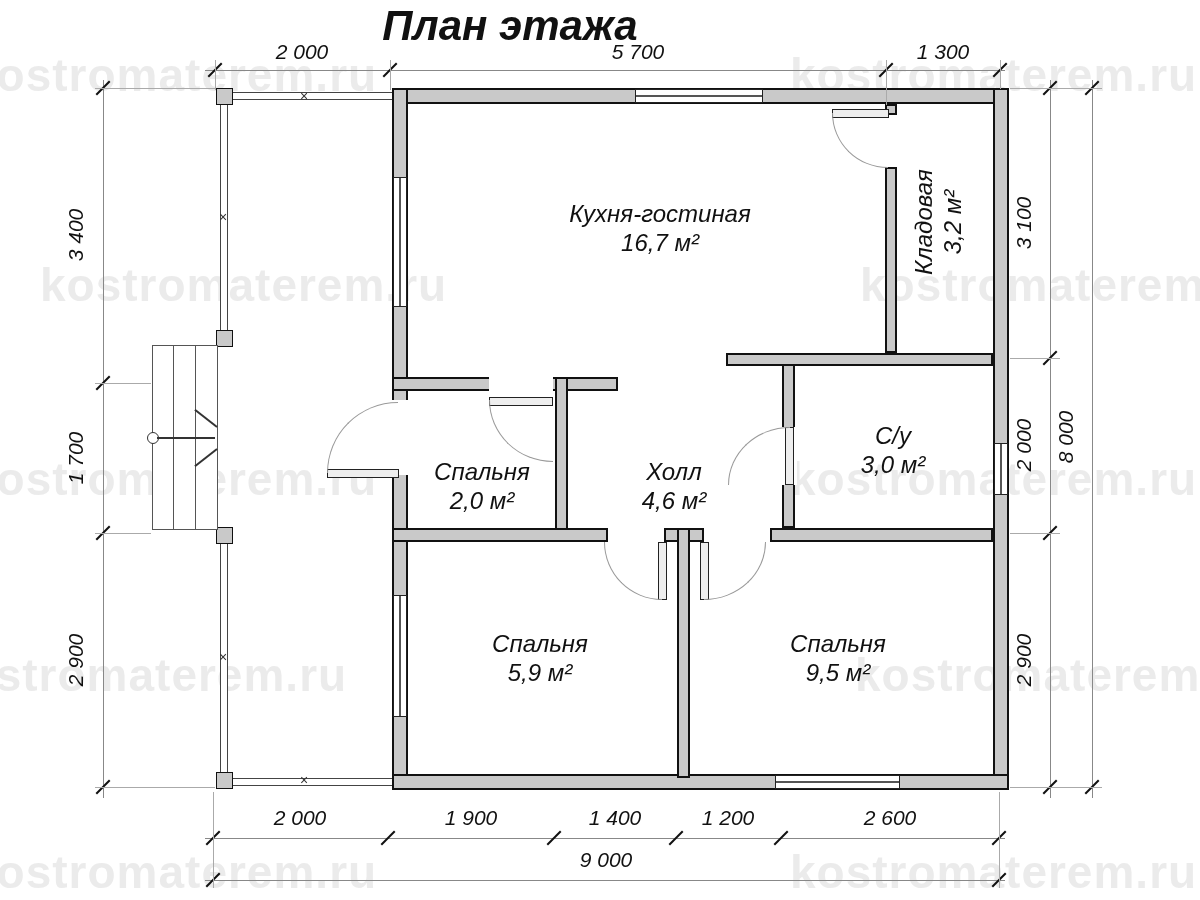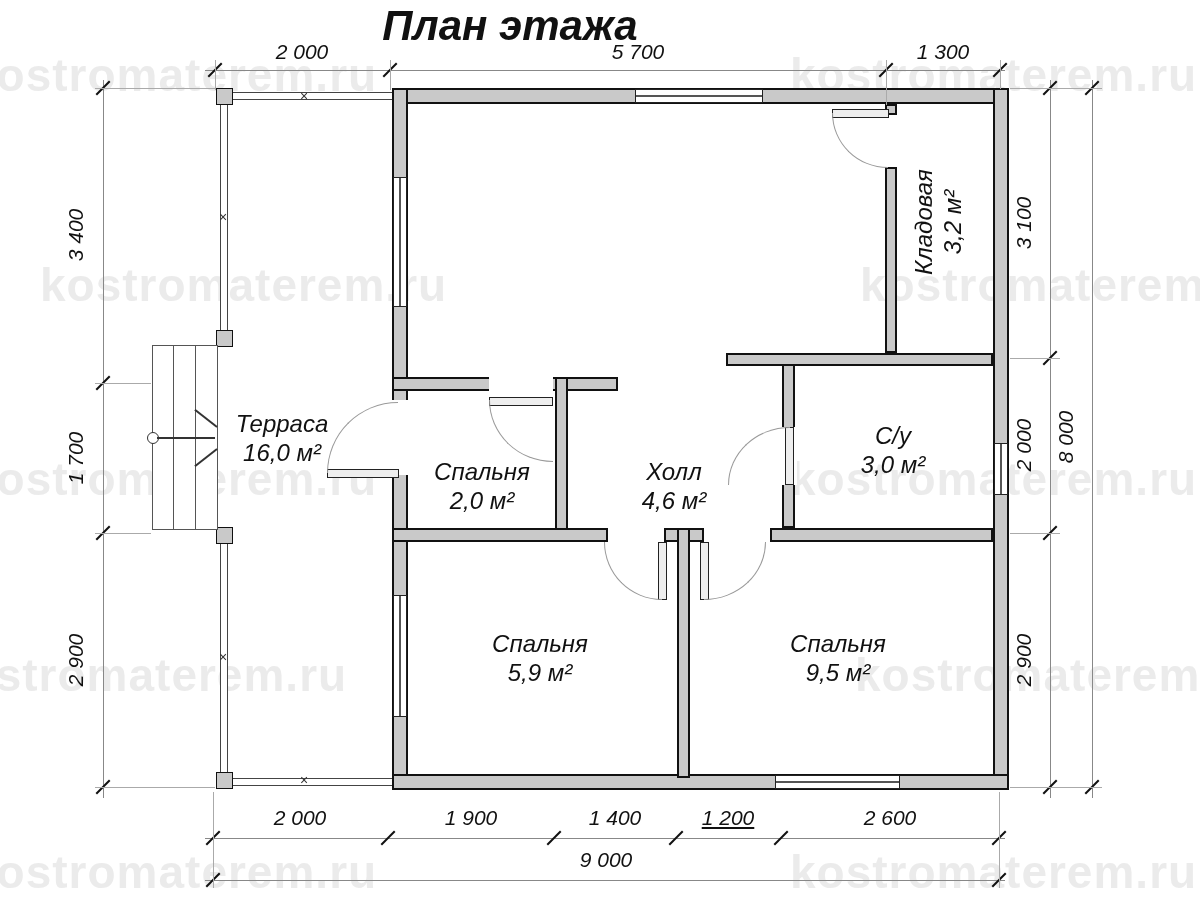--- a/index.html
+++ b/index.html
@@ -130,27 +130,27 @@
 
   <div class="stairs" style="left:152px;top:345px;width:66px;height:185px;">
     <div class="stepline" style="left:20px;"></div>
     <div class="stepline" style="left:42px;"></div>
   </div>
   <div class="circle" style="left:147px;top:432px;width:12px;height:12px;"></div>
   <div class="thinline" style="left:157px;top:437px;width:58px;height:2px;"></div>
   <div class="thinline" style="left:189px;top:426px;width:28px;height:2px;transform:rotate(38deg);transform-origin:right center;"></div>
   <div class="thinline" style="left:189px;top:448px;width:28px;height:2px;transform:rotate(-38deg);transform-origin:right center;"></div>
 
+  <div class="room" style="left:660px;top:228px;">
+    <div>Кухня-гостиная</div>
+    <div>16,7 м²</div>
+  </div>
   <div class="room rot" style="left:938px;top:222px;">
     <div>Кладовая</div>
     <div>3,2 м²</div>
-  </div>
-  <div class="room" style="left:282px;top:438px;">
-    <div>Терраса</div>
-    <div>16,0 м²</div>
   </div>
   <div class="room" style="left:482px;top:486px;">
     <div>Спальня</div>
     <div>2,0 м²</div>
   </div>
   <div class="room" style="left:674px;top:486px;">
     <div>Холл</div>
     <div>4,6 м²</div>
   </div>
   <div class="room" style="left:893px;top:450px;">
@@ -201,21 +201,21 @@
   <div class="hline" style="left:205px;top:838px;width:800px;"></div>
   <div class="tick" style="left:213px;top:838px;"></div>
   <div class="tick" style="left:388px;top:838px;"></div>
   <div class="tick" style="left:554px;top:838px;"></div>
   <div class="tick" style="left:676px;top:838px;"></div>
   <div class="tick" style="left:781px;top:838px;"></div>
   <div class="tick" style="left:999px;top:838px;"></div>
   <div class="dim" style="left:300px;top:806px;">2 000</div>
   <div class="dim" style="left:471px;top:806px;">1 900</div>
   <div class="dim" style="left:615px;top:806px;">1 400</div>
-  <div class="dim" style="left:728px;top:806px;text-decoration:underline;">1 200</div>
+  <div class="dim" style="left:728px;top:806px;">1 200</div>
   <div class="dim" style="left:890px;top:806px;">2 600</div>
 
   <div class="hline" style="left:205px;top:880px;width:800px;"></div>
   <div class="tick" style="left:213px;top:880px;"></div>
   <div class="tick" style="left:999px;top:880px;"></div>
   <div class="dim" style="left:606px;top:848px;">9 000</div>
 
   <div class="ext" style="left:215px;top:60px;width:1px;height:30px;"></div>
   <div class="ext" style="left:390px;top:60px;width:1px;height:30px;"></div>
   <div class="ext" style="left:886px;top:60px;width:1px;height:45px;"></div>

